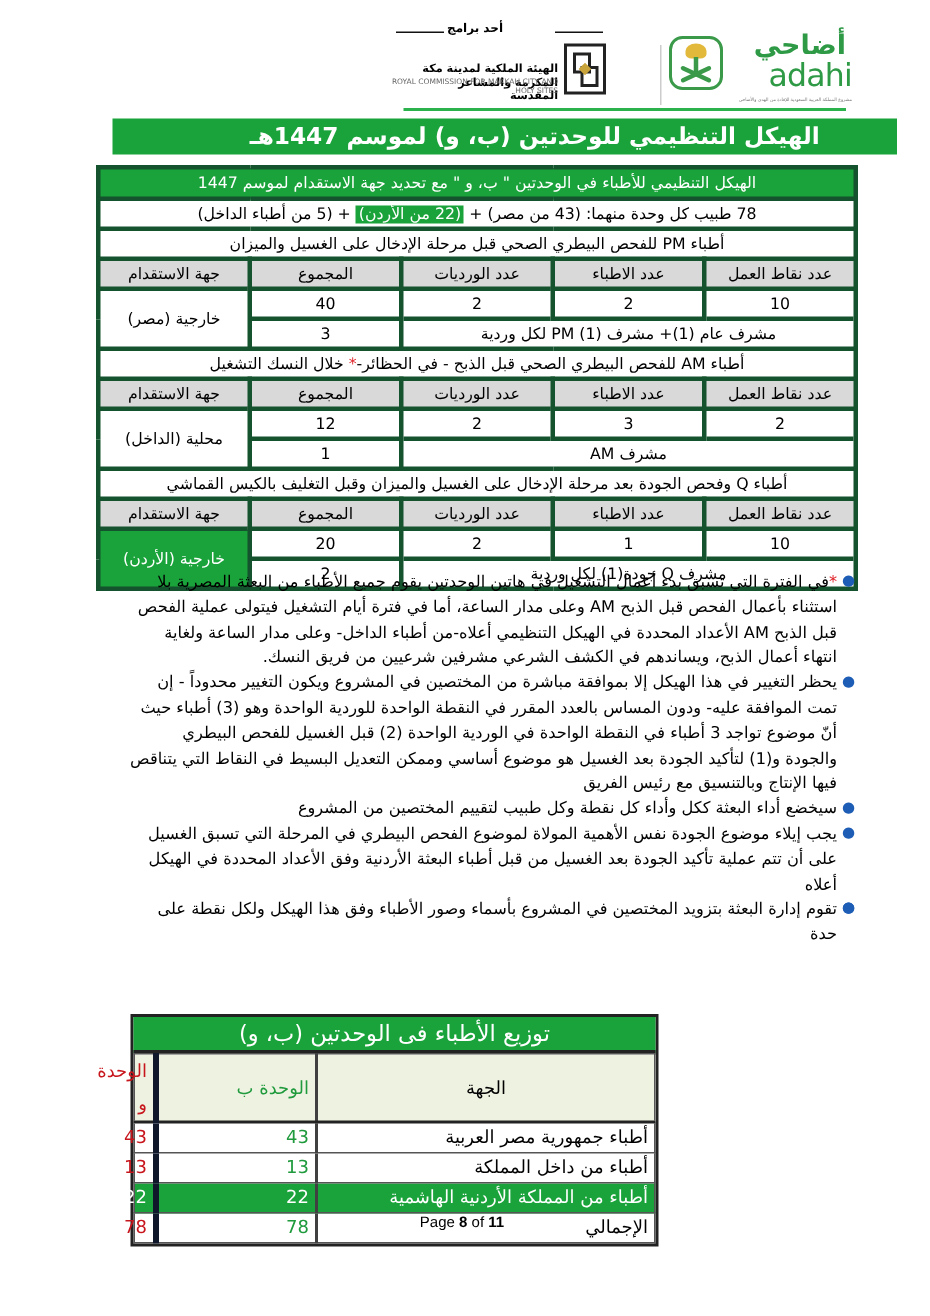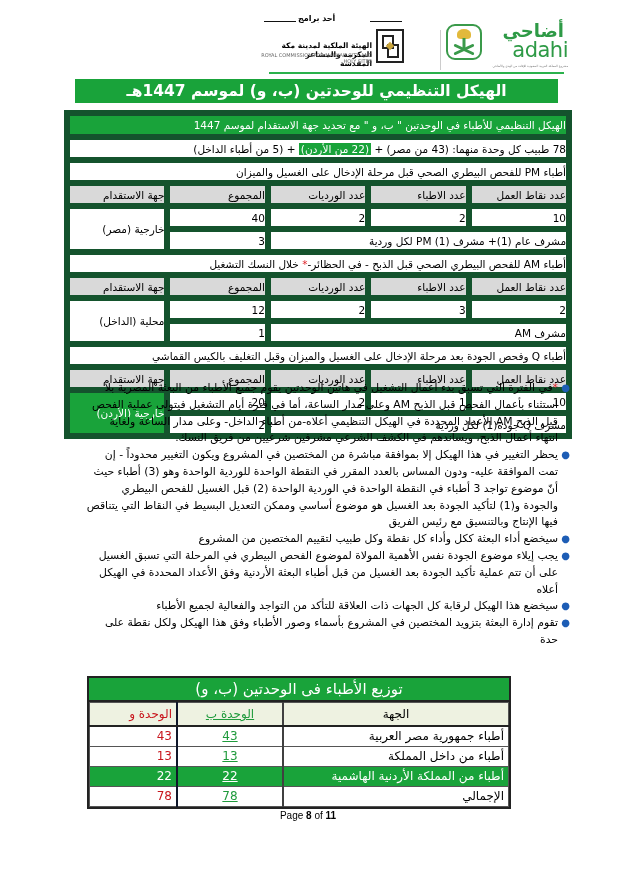--- a/index.html
+++ b/index.html
@@ -26,48 +26,48 @@
   .rc-prog { position:absolute; left:48px; top:2px; width:70px; text-align:left; font-size:8px; font-weight:bold; direction:rtl; }
   .rc-name { position:absolute; left:22px; top:17px; width:100px; text-align:right; font-size:7.5px; font-weight:bold; line-height:9px; direction:rtl;margin-top:12px; }
   .rc-en { position:absolute; left:0; top:40px; width:122px; text-align:right; font-size:5px; color:#666; line-height:6px; direction:ltr; }
   .rc-mark { position:absolute; left:126px; top:17px; width:28px; height:34px; border:2px solid #222; box-sizing:border-box; }
   .rc-mark .in1 { position:absolute; left:4px; top:4px; width:8px; height:10px; border:2px solid #222; }
   .rc-mark .in2 { position:absolute; right:3px; bottom:3px; width:8px; height:10px; border:2px solid #222; }
   .rc-mark .star { position:absolute; left:9px; top:12px; width:6px; height:6px; background:#c9a43a; transform:rotate(45deg); }
   .hdr-rule { position:absolute; left:269px; top:72px; width:295px; height:2px; background:#2bb24c; }
 
   
-  .main-title { position:absolute; left:75px; top:79px; width:483px; height:24px; background:#19a33a; color:#fff; font-weight:bold; font-size:15.5px; text-align:center; line-height:24px; direction:rtl; }
+  .main-title { position:absolute; left:75px; top:79px; width:483px; height:24px; background:#19a33a; color:#fff; font-weight:bold; font-size:15.5px; text-align:center; line-height:24px; direction:rtl;padding-left:40px; }
 
   
   .org { position:absolute; left:64px; top:110px; width:508px; border-collapse:collapse; direction:rtl; table-layout:fixed; font-size:10.5px; border:1.5px solid #111; }
-  .org td { border:6px solid #14532d; text-align:right; padding:0; height:17px; line-height:16px; }
+  .org td { border:3px solid #14532d; text-align:center; padding:0; height:17px; line-height:16px; }
   .org td.w1 { width:101px; }
   .org td.w2 { width:75px; }
   .org td.w3 { width:113px; }
   .org td.w4 { width:56px; }
   .org .green-row td { background:#19a33a; color:#fff; height:18px; }
   .org .hl { background:#19a33a; color:#fff; padding:0 2px; }
   .org .hdr-row td { background:#d9d9d9; }
   .org .green-cell { background:#19a33a !important; color:#fff; }
   .org td.noline-b { border-bottom:1px dashed #666; }
 
   
   .bullets { position:absolute; left:86px; top:380px; width:486px; direction:rtl; font-size:10.8px; line-height:16.8px; margin:0; padding:0 0 0 0; list-style:none; }
   .bullets li { position:relative; padding-right:14px; text-align:right; }
   .bullets li .dot { position:absolute; right:2px; top:0; color:#1d5db5; font-size:10px; }
   .bullets .star { color:#e0242a; }
 
   
-  .dist-wrap { position:absolute; left:87px; top:676px; width:424px; border:2.5px solid #222; box-sizing:border-box; background:#fff; }
+  .dist-wrap { position:absolute; left:87px; top:676px; width:352px; border:2.5px solid #222; box-sizing:border-box; background:#fff; }
   .dist-title { background:#19a33a; color:#fff; text-align:center; font-size:15px; height:22px; line-height:22px; direction:rtl; border-bottom:2px solid #222; }
   .dist { width:100%; border-collapse:collapse; direction:rtl; table-layout:fixed; font-size:12px; }
   .dist td { border:1px solid #555; height:19px; line-height:19px; padding:0 4px; }
   .dist td.c-name { width:216px; text-align:right; border-left:2px solid #404040;margin-left:14px; }
-  .dist td.c-b { width:96px; text-align:center; color:#1f9a3c; border-left:2px solid #0f172a;text-decoration:underline; }
+  .dist td.c-b { width:96px; text-align:right; color:#1f9a3c; border-left:4px solid #0f172a; }
   .dist td.c-w { color:#c8161d; }
   .dist .dh td { background:#eef2e1; border-bottom:2px solid #222; height:22px; line-height:22px; }
   .dist .dh td.c-name { text-align:center; color:#000; }
   .dist tr.hl td { background:#19a33a; color:#fff !important; }
 
   .footer { position:absolute; left:0; width:616px; top:810px; text-align:center; font-size:10px; font-family:"Liberation Sans", sans-serif; }
   .footer b { font-weight:bold; }
 </style>
 </head>
 <body>
@@ -181,21 +181,21 @@
       <td>2</td>
     </tr>
   </tbody>
     </table>
 
   <ul class="bullets">
     <li><span class="dot">●</span><span class="star">*</span><span>في الفترة التي تسبق بدء أعمال التشغيل في هاتين الوحدتين يقوم جميع الأطباء من البعثة المصرية بلا استثناء بأعمال الفحص قبل الذبح AM وعلى مدار الساعة، أما في فترة أيام التشغيل فيتولى عملية الفحص قبل الذبح AM الأعداد المحددة في الهيكل التنظيمي أعلاه-من أطباء الداخل- وعلى مدار الساعة ولغاية انتهاء أعمال الذبح، ويساندهم في الكشف الشرعي مشرفين شرعيين من فريق النسك.</span></li>
     <li><span class="dot">●</span><span>يحظر التغيير في هذا الهيكل إلا بموافقة مباشرة من المختصين في المشروع ويكون التغيير محدوداً - إن تمت الموافقة عليه- ودون المساس بالعدد المقرر في النقطة الواحدة للوردية الواحدة وهو (3) أطباء حيث أنّ موضوع تواجد 3 أطباء في النقطة الواحدة في الوردية الواحدة (2) قبل الغسيل للفحص البيطري والجودة و(1) لتأكيد الجودة بعد الغسيل هو موضوع أساسي وممكن التعديل البسيط في النقاط التي يتناقص فيها الإنتاج وبالتنسيق مع رئيس الفريق</span></li>
     <li><span class="dot">●</span><span>سيخضع أداء البعثة ككل وأداء كل نقطة وكل طبيب لتقييم المختصين من المشروع</span></li>
     <li><span class="dot">●</span><span>يجب إيلاء موضوع الجودة نفس الأهمية المولاة لموضوع الفحص البيطري في المرحلة التي تسبق الغسيل على أن تتم عملية تأكيد الجودة بعد الغسيل من قبل أطباء البعثة الأردنية وفق الأعداد المحددة في الهيكل أعلاه</span></li>
-    <li><span class="dot">●</span><span>سيخضع هذا الهيكل لرقابة كل الجهات ذات العلاقة للتأكد من التواجد والفعالية لجميع الأطباء</span></li>
+    <li><span class="dot">●</span></li>
     <li><span class="dot">●</span><span>تقوم إدارة البعثة بتزويد المختصين في المشروع بأسماء وصور الأطباء وفق هذا الهيكل ولكل نقطة على حدة</span></li>
   </ul>
 
   <div class="dist-wrap">
     <div class="dist-title">توزيع الأطباء فى الوحدتين (ب، و)</div>
     <table class="dist">
       <tbody>
           <tr class="dh">
         <td class="c-name">الجهة</td>
         <td class="c-b">الوحدة ب</td>

